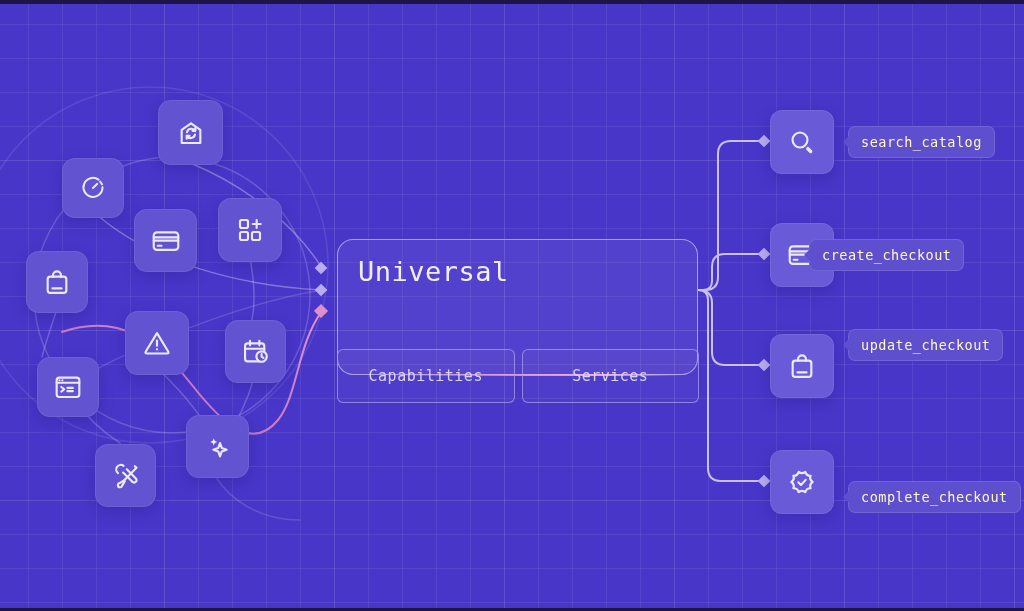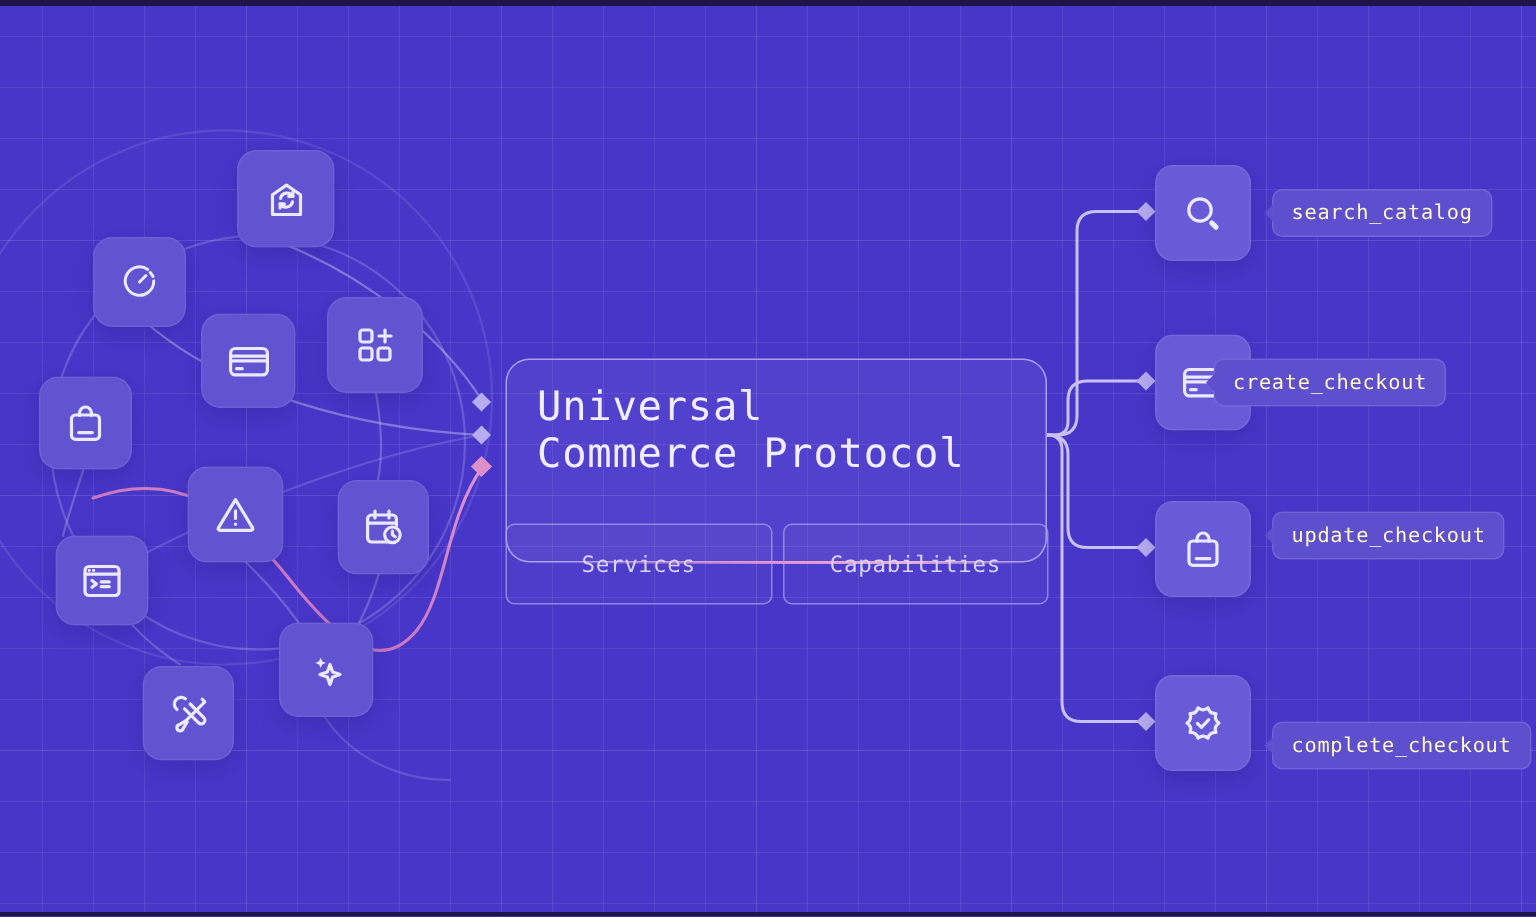--- a/index.html
+++ b/index.html
@@ -234,26 +234,26 @@
       <path d="M10.2 4.4 A3.4 3.4 0 1 0 6 9.8"></path>
       <path d="M9.8 9.4 L16.8 16.4"></path>
       <path d="M16.8 16.4 a1.8 1.8 0 1 0 2.6 -2.6 L12.6 7"></path>
       <path d="M18.6 4.6 l1.3 1.3 -9.4 9.4"></path>
       <path d="M10.5 15.3 l-3.3 2 a1.6 1.6 0 1 0 1.9 1.9 l2 -3.3"></path>
     </svg>
   </span>
 </div>
 
 <div class="panel">
-  <div class="panel-title"><span>Universal</span><br><span>Commerce Protocol</span></div>
+  <div class="panel-title"><span>Universal</span><br></div>
 </div>
 
 <div class="tab-row">
+  <div class="tab">Capabilities</div>
   <div class="tab">Services</div>
-  <div class="tab">Capabilities</div>
 </div>
 
 <div class="tile right" style="left:770px;top:110px;width:62px;height:62px">
   <span>
     <svg width="32" height="32" viewBox="0 0 24 24" class="icon-stroke">
       <circle cx="10.5" cy="10.5" r="5.6"></circle>
       <path d="M16.4 17 l2.1 2.1" stroke-width="2.6"></path>
     </svg>
   </span>
 </div>
@@ -283,14 +283,14 @@
   <span>
     <svg width="32" height="32" viewBox="0 0 24 24" class="icon-stroke">
       <path d="M20 12 Q17.33 13.73 18.47 16.7 Q15.29 16.53 14.47 19.61 Q12 17.6 9.53 19.61 Q8.71 16.53 5.53 16.7 Q6.67 13.73 4 12 Q6.67 10.27 5.53 7.3 Q8.71 7.47 9.53 4.39 Q12 6.4 14.47 4.39 Q15.29 7.47 18.47 7.3 Q17.33 10.27 20 12 Z"></path>
       <path d="M9.2 12.2 l2 2 3.6 -3.8"></path>
     </svg>
   </span>
 </div>
 
 <div class="chip" style="left:848px;top:126px">search_catalog</div>
 <div class="chip" style="left:809px;top:239px">create_checkout</div>
-<div class="chip" style="left:848px;top:341px">update_checkout</div>
+<div class="chip" style="left:848px;top:329px">update_checkout</div>
 <div class="chip" style="left:848px;top:481px">complete_checkout</div>
 
 </body></html>

